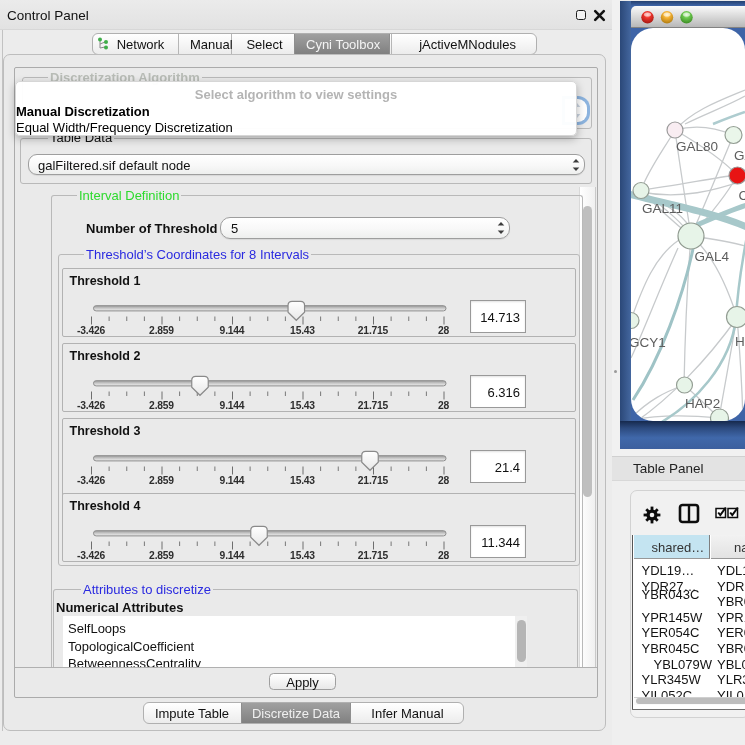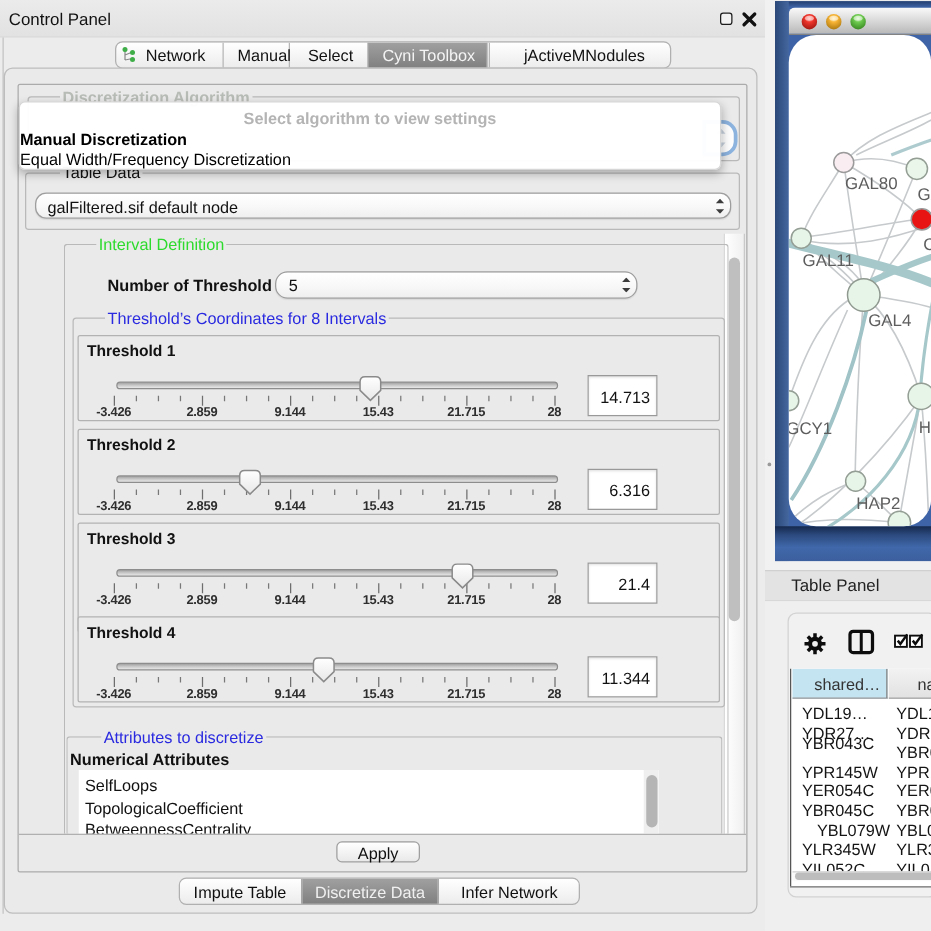--- a/index.html
+++ b/index.html
@@ -269,21 +269,21 @@
 <div class="abs" style="left:453.5px;top:4px;width:9px;height:42px;background:#b5b5b5;border-radius:4.5px;"></div>
 </div>
 <div class="abs" style="left:15px;top:667px;width:582px;height:1px;background:#b0b0b0;"></div>
 <div class="abs" style="left:269px;top:672.5px;width:67px;height:17px;border:1px solid #9f9f9f;border-radius:4.5px;background:linear-gradient(#ffffff,#e9e9e9);"></div>
 <div class="ctext" style="left:269px;top:674.5px;width:67px;text-align:center;">Apply</div>
 <div class="abs" style="left:143px;top:702px;width:321px;height:22px;background:linear-gradient(#ffffff,#ececec);border:1px solid #b0b0b0;border-radius:6px;overflow:hidden;">
 <div class="abs" style="left:97px;top:0;width:110px;height:22px;background:linear-gradient(#a0a0a0,#7d7d7d);border-left:1px solid #8e8e8e;border-right:1px solid #8e8e8e;"></div>
 </div>
 <div class="ctext" style="left:143px;top:706px;width:98px;text-align:center;">Impute Table</div>
 <div class="ctext" style="left:241px;top:706px;width:110px;text-align:center;color:#f0f0f0;">Discretize Data</div>
-<div class="ctext" style="left:351px;top:706px;width:113px;text-align:center;">Infer Network</div>
+<div class="ctext" style="left:351px;top:706px;width:113px;text-align:center;">Infer Manual</div>
 <div class="abs" style="left:15px;top:80.5px;width:562px;height:55px;background:rgba(255,255,255,0.97);border:1px solid #d6d6d6;border-radius:5px;box-shadow:0 3px 8px rgba(0,0,0,0.28);"></div>
 <div class="ctext" style="left:15px;top:87px;width:562px;text-align:center;color:#b4b4b4;font-weight:bold;">Select algorithm to view settings</div>
 <div class="ctext" style="left:16px;top:103.5px;font-weight:bold;color:#000;">Manual Discretization</div>
 <div class="ctext" style="left:16px;top:119.5px;color:#000;">Equal Width/Frequency Discretization</div>
 <div class="abs" style="left:612px;top:0;width:8px;height:745px;background:#f1f1f1;"></div>
 <div class="abs" style="left:613.5px;top:370px;width:3px;height:3px;background:#9a9a9a;border-radius:50%;"></div>
 <div class="abs" style="left:620px;top:1px;width:125px;height:448px;background:#3e64a7;"></div>
 <div class="abs" style="left:620px;top:1px;width:125px;height:5px;background:linear-gradient(#24406f,#3f65a8);"></div>
 <div class="abs" style="left:620px;top:1px;width:11px;height:448px;background:linear-gradient(to right,#2b4878,#44679f);"></div>
 <div class="abs" style="left:620px;top:420.5px;width:125px;height:28.5px;background:linear-gradient(#16294d,#2c4a7e 25%,#4068aa 60%,#3c5f9e);"></div>

